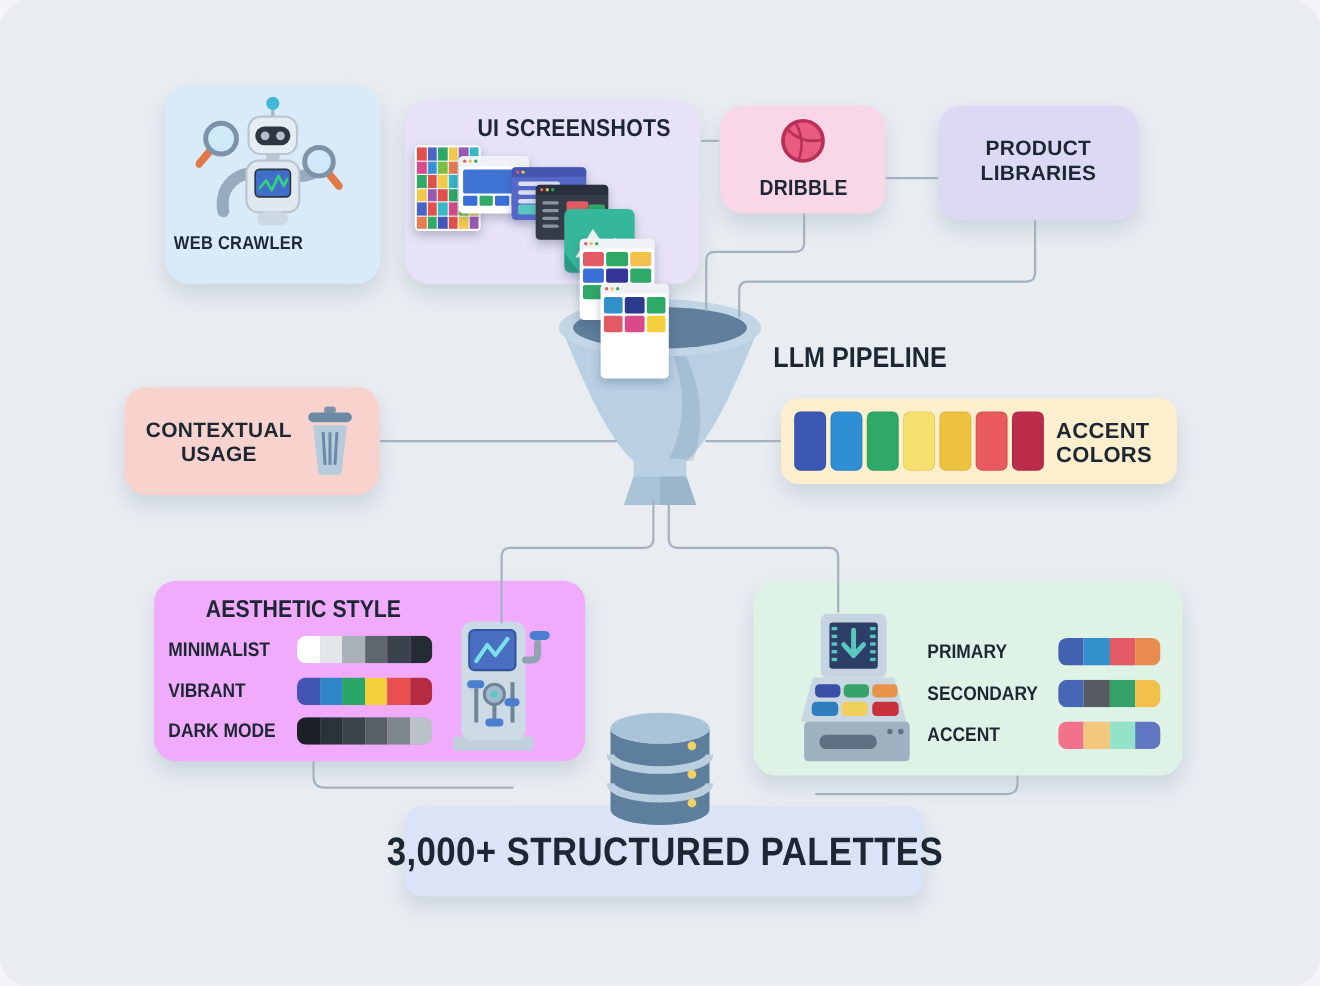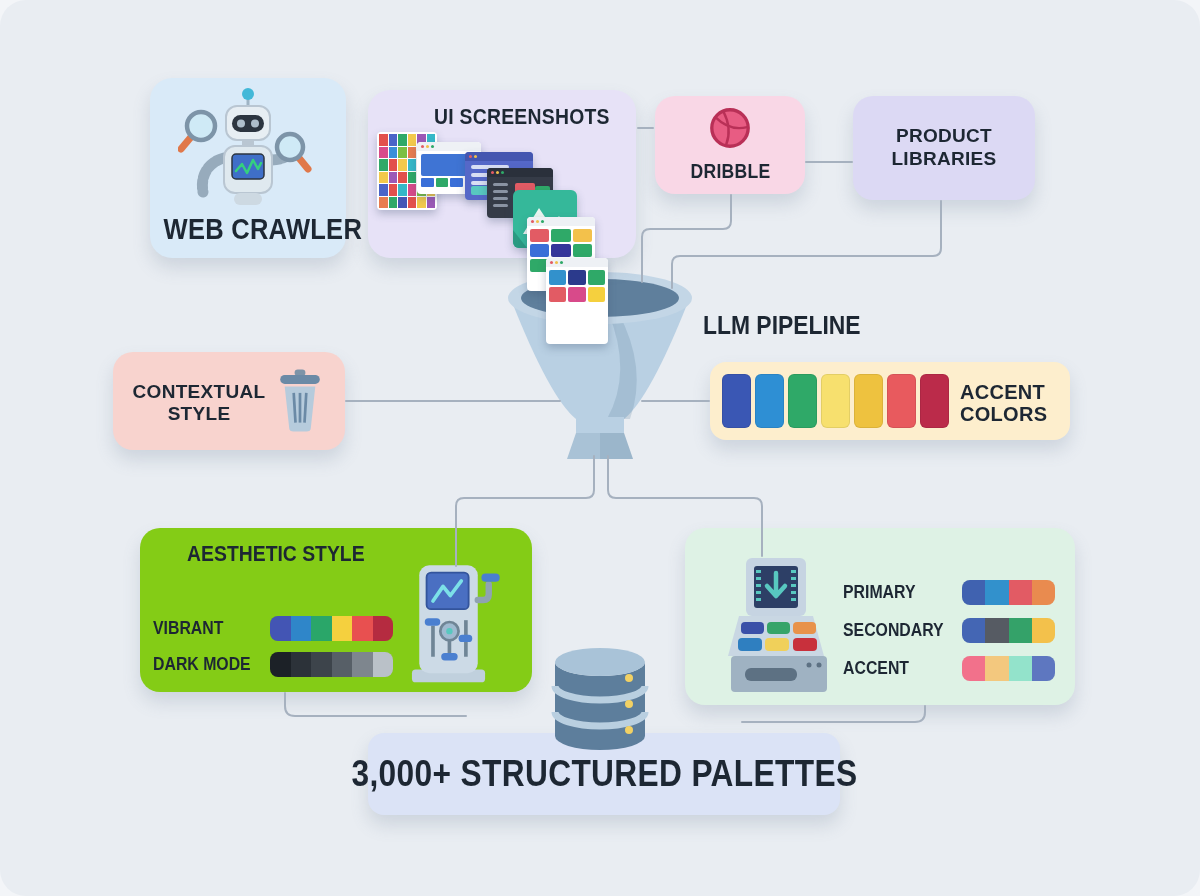--- a/index.html
+++ b/index.html
@@ -12,42 +12,42 @@
   svg{display:block;}
 
   
   #lines{position:absolute;inset:0;z-index:5;pointer-events:none;}
   #funnel{position:absolute;left:495px;top:268px;z-index:2;}
   #dbicon{position:absolute;left:548px;top:644px;z-index:6;}
 
   
   #webCrawler{left:150px;top:78px;width:196px;height:180px;background:#d9eaf8;}
   #webCrawler .robot{position:absolute;left:28px;top:8px;}
-  #webCrawler .lbl{position:absolute;left:0;right:0;bottom:12px;text-align:center;font-size:29px;}
+  #webCrawler .lbl{position:absolute;left:0;right:0;bottom:27px;font-size:17px;}
   #uiScreens{left:368px;top:90px;width:268px;height:168px;background:#e7e2f7;}
   #uiScreens .lbl{position:absolute;top:14px;right:14px;font-size:22px;}
   #dribbleBox{left:655px;top:96px;width:150px;height:98px;background:#f9d7e6;border-radius:20px;}
   #dribbleBox .logo{position:absolute;left:52px;top:9px;}
   #dribbleBox .lbl{position:absolute;left:0;right:0;bottom:11px;text-align:center;font-size:20px;}
   #prodLib{left:853px;top:96px;width:182px;height:104px;background:#dcd9f4;border-radius:20px;
            display:flex;align-items:center;justify-content:center;text-align:center;}
   #prodLib .lbl{font-size:19px;line-height:1.2;}
 
   
   #llmLabel{position:absolute;left:703px;top:310px;font-size:26px;font-weight:700;z-index:3;}
   #noise{left:113px;top:352px;width:232px;height:98px;background:#f8d3ce;border-radius:20px;}
   #noise .lbl{position:absolute;left:8px;top:29px;width:156px;text-align:center;font-size:19px;line-height:1.15;}
   #noise .trash{position:absolute;right:18px;top:15px;}
   #brand{left:710px;top:362px;width:360px;height:78px;background:#fdeecd;border-radius:16px;}
   .brand-swatches{position:absolute;left:12px;top:12px;display:flex;gap:4px;}
   .brand-swatches .sw{width:29px;height:54px;border-radius:6px;box-shadow:inset 0 0 0 1px rgba(0,0,0,.08);}
   #brand .lbl{position:absolute;left:250px;top:19px;font-size:20px;line-height:1.1;}
 
   
-  #aesthetic{left:140px;top:528px;width:392px;height:164px;background:#84cc16;border-radius:20px;}
+  #aesthetic{left:140px;top:528px;width:392px;height:164px;background:#f0abfc;border-radius:20px;}
   #aesthetic .title{position:absolute;left:0;top:13px;width:272px;text-align:center;font-size:22px;font-weight:700;}
   .prow{position:absolute;display:flex;align-items:center;}
   .prow .rlbl{font-size:18px;font-weight:700;}
   .bar{display:flex;border-radius:8px;overflow:hidden;box-shadow:inset 0 0 0 1px rgba(0,0,0,.07);height:25px;}
   .bar .sw{flex:1;}
   #aesthetic .prow{left:13px;height:25px;}
   #aesthetic .rlbl{width:117px;}
   #aesthetic .bar{width:123px;}
   #aesthetic .machine{position:absolute;left:268px;top:30px;}
   #usage{left:685px;top:528px;width:390px;height:177px;background:#def2e5;border-radius:20px;}
@@ -278,21 +278,21 @@
     <div class="lbl"><span class="cond">DRIBBLE</span></div>
   </div>
 
   <div class="node" id="prodLib">
     <div class="lbl" style="width:110px">PRODUCT LIBRARIES</div>
   </div>
 
   <div id="llmLabel"><span class="cond-l">LLM PIPELINE</span></div>
 
   <div class="node" id="noise">
-    <div class="lbl">CONTEXTUAL STYLE</div>
+    <div class="lbl">CONTEXTUAL USAGE</div>
     <svg class="trash" width="54" height="68" viewBox="0 0 60 72">
       <rect x="24" y="1" width="12" height="7" rx="3.5" fill="#7d94a8"></rect>
       <rect x="8" y="7" width="44" height="10" rx="5" fill="#6b8aa6"></rect>
       <path d="M13,20 L18,66 Q18,70 23,70 L37,70 Q42,70 42,66 L47,20 Z" fill="#b6cbdc"></path>
       <line x1="23" y1="27" x2="25" y2="60" stroke="#6b8aa6" stroke-width="3"></line>
       <line x1="30" y1="27" x2="30" y2="60" stroke="#6b8aa6" stroke-width="3"></line>
       <line x1="37" y1="27" x2="35" y2="60" stroke="#6b8aa6" stroke-width="3"></line>
     </svg>
   </div>
 
@@ -304,20 +304,31 @@
         <div class="sw" style="background: rgb(247, 224, 110);"></div>
         <div class="sw" style="background: rgb(238, 194, 63);"></div>
         <div class="sw" style="background: rgb(232, 90, 94);"></div>
         <div class="sw" style="background: rgb(187, 43, 74);"></div>
       </div>
     <div class="lbl" style="width:105px">ACCENT COLORS</div>
   </div>
 
   <div class="node" id="aesthetic">
     <div class="title"><span class="cond">AESTHETIC STYLE</span></div>
+    <div class="prow" style="top:50px">
+      <div class="rlbl"><span class="cond-l">MINIMALIST</span></div>
+      <div class="bar">
+          <div class="sw" style="background: rgb(255, 255, 255);"></div>
+          <div class="sw" style="background: rgb(228, 231, 234);"></div>
+          <div class="sw" style="background: rgb(169, 177, 185);"></div>
+          <div class="sw" style="background: rgb(94, 102, 110);"></div>
+          <div class="sw" style="background: rgb(58, 67, 75);"></div>
+          <div class="sw" style="background: rgb(35, 43, 52);"></div>
+        </div>
+    </div>
     <div class="prow" style="top:88px">
       <div class="rlbl"><span class="cond-l">VIBRANT</span></div>
       <div class="bar">
           <div class="sw" style="background: rgb(67, 85, 180);"></div>
           <div class="sw" style="background: rgb(47, 134, 201);"></div>
           <div class="sw" style="background: rgb(42, 166, 105);"></div>
           <div class="sw" style="background: rgb(245, 208, 62);"></div>
           <div class="sw" style="background: rgb(232, 80, 80);"></div>
           <div class="sw" style="background: rgb(181, 43, 64);"></div>
         </div>

